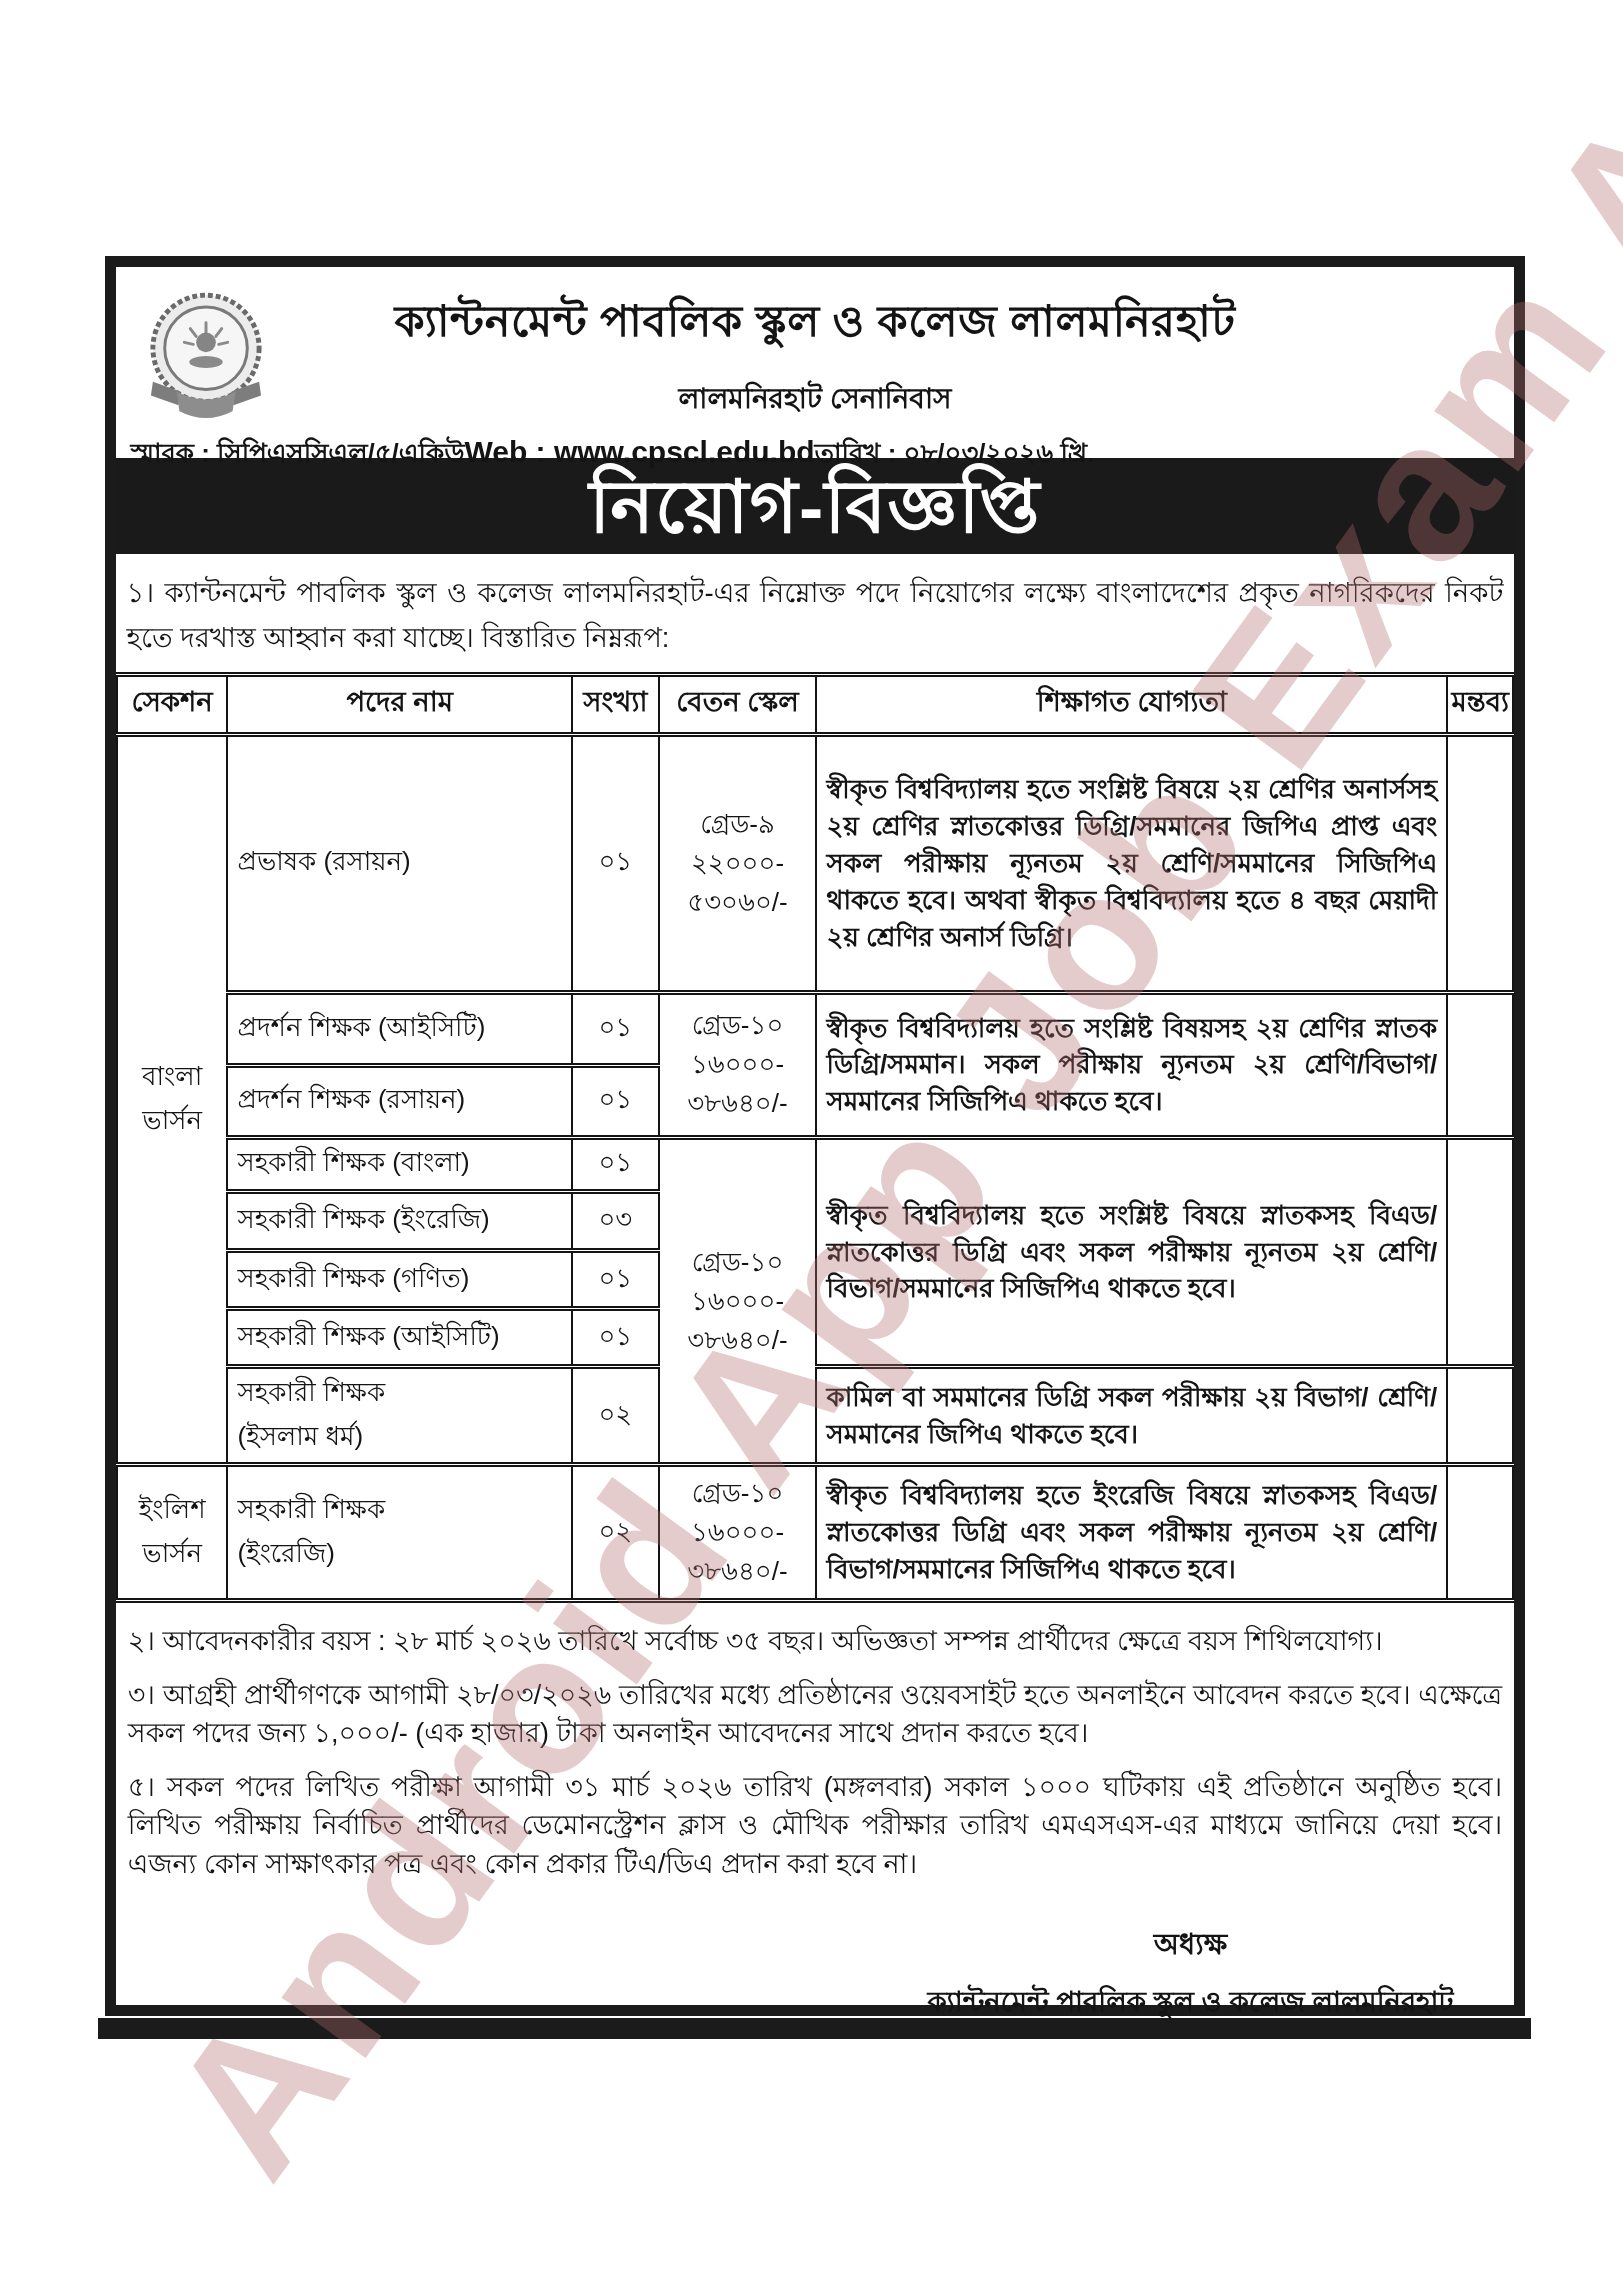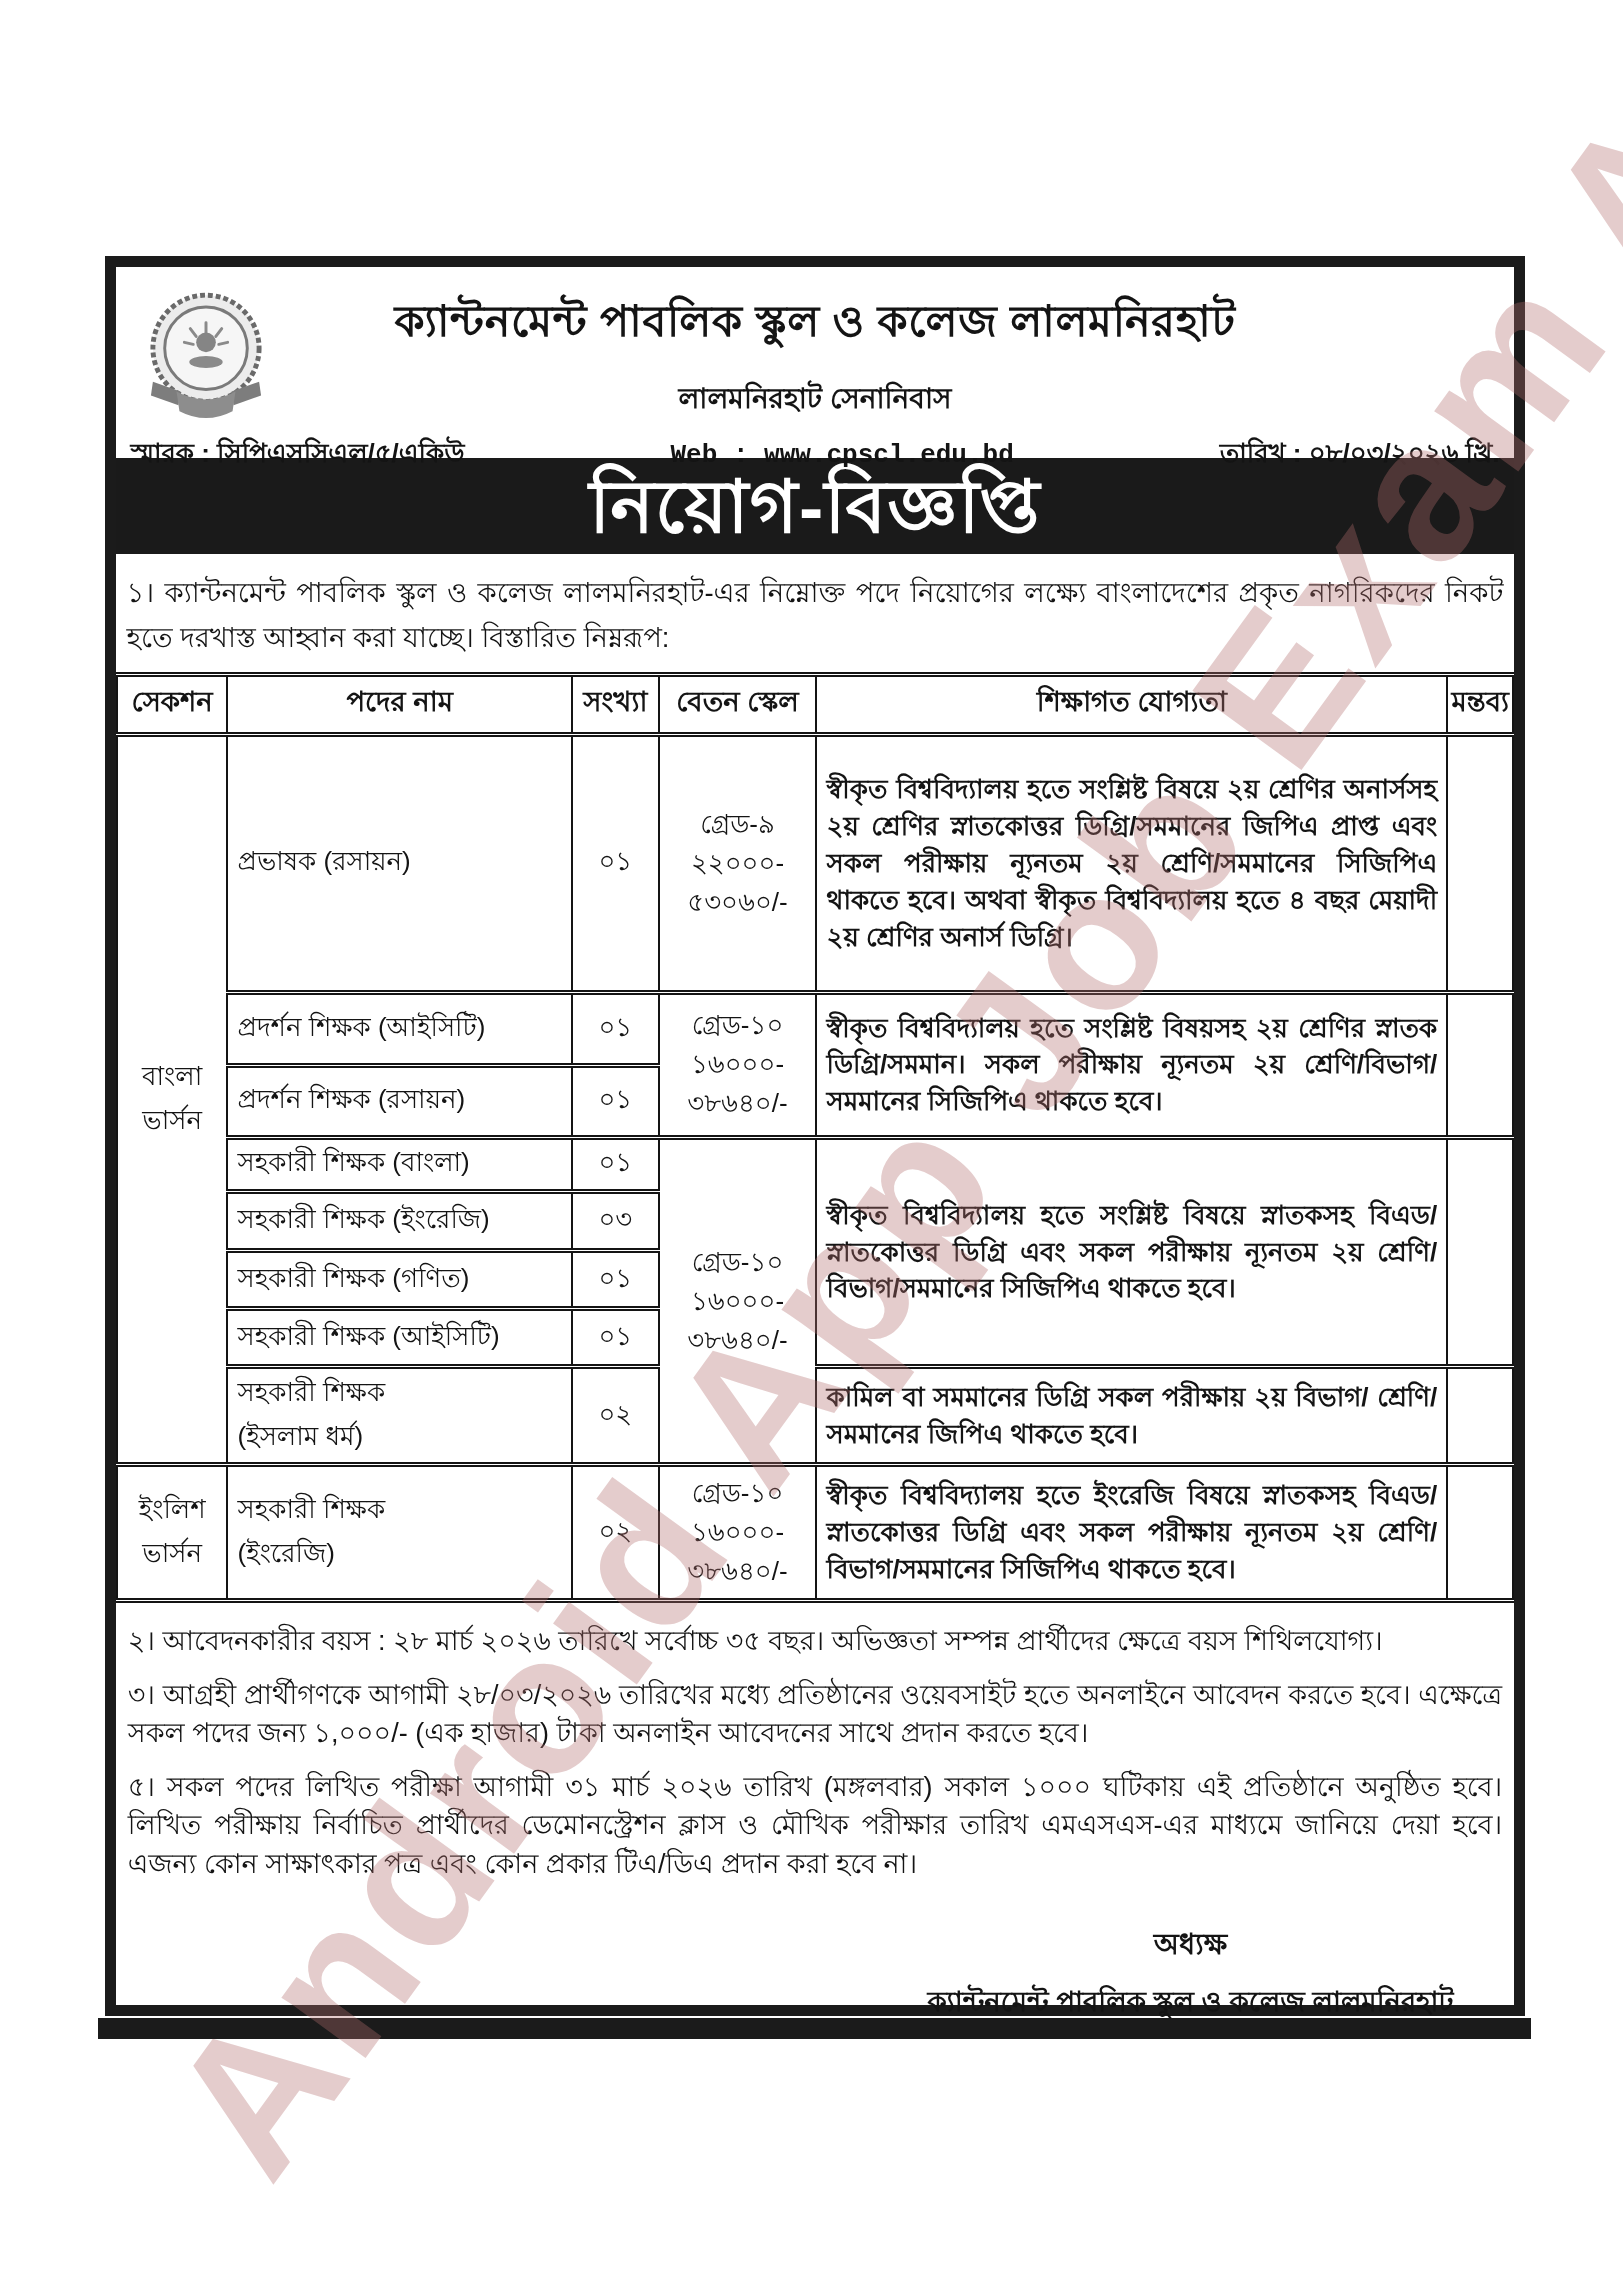--- a/index.html
+++ b/index.html
@@ -9,23 +9,23 @@
   
   .doc-frame{position:absolute;left:105px;top:256px;width:1420px;height:1760px;
     border:11.8px solid #1b1b1b;box-sizing:border-box;background:#ffffff;}
   .bottom-bar{position:absolute;left:98px;top:2018px;width:1433px;height:21px;background:#1b1b1b;}
 
   
   .hdr{position:relative;height:191px;}
   .logo{position:absolute;left:31px;top:23.6px;}
   .org-name{padding-top:22px;text-align:center;font-size:43px;font-weight:800;letter-spacing:0.7px;}
   .cantonment{margin-top:17px;text-align:center;font-size:28px;font-weight:700;}
-  .meta-row{display:flex;justify-content:space-between;align-items:baseline;padding:0 14.4px;margin-top:9.2px;}
+  .meta-row{display:flex;justify-content:flex-start;align-items:baseline;padding:0 14.4px;margin-top:9.2px;}
   .memo{font-size:26px;font-weight:600;}
-  .web{font-family:Liberation Mono, monospace;font-size:26px;font-weight:700;}
+  .web{font-family:Liberation Sans, sans-serif;font-size:30px;font-weight:700;}
   .date{font-size:26px;font-weight:600;}
 
   
   .banner{height:96px;background:#1a1a1a;display:flex;align-items:center;justify-content:center;}
   .banner-text{color:#ffffff;font-size:73px;font-weight:700;letter-spacing:1.3px;line-height:1;}
 
   
   .intro{padding:17px 10.5px 11.8px 10.5px;font-size:27.5px;line-height:1.62;text-align:justify;font-weight:500;}
 
   

